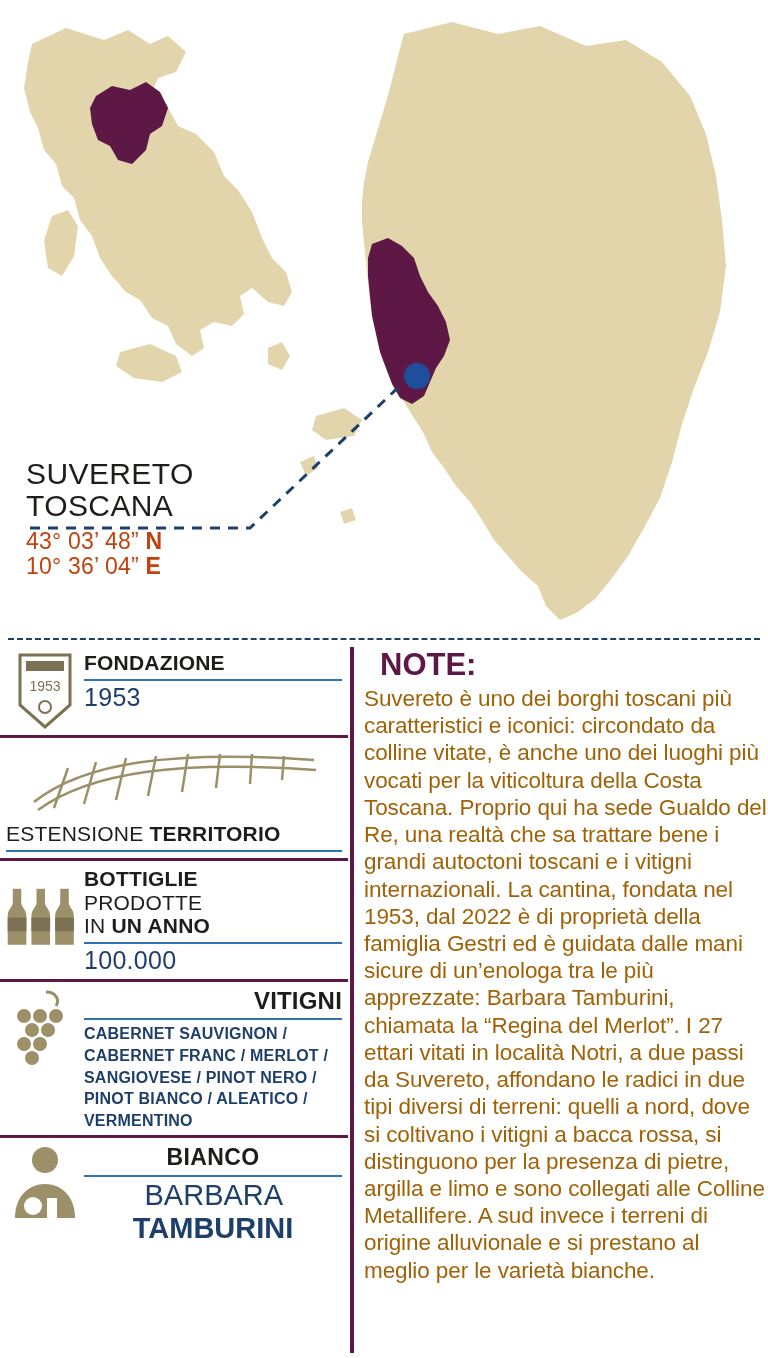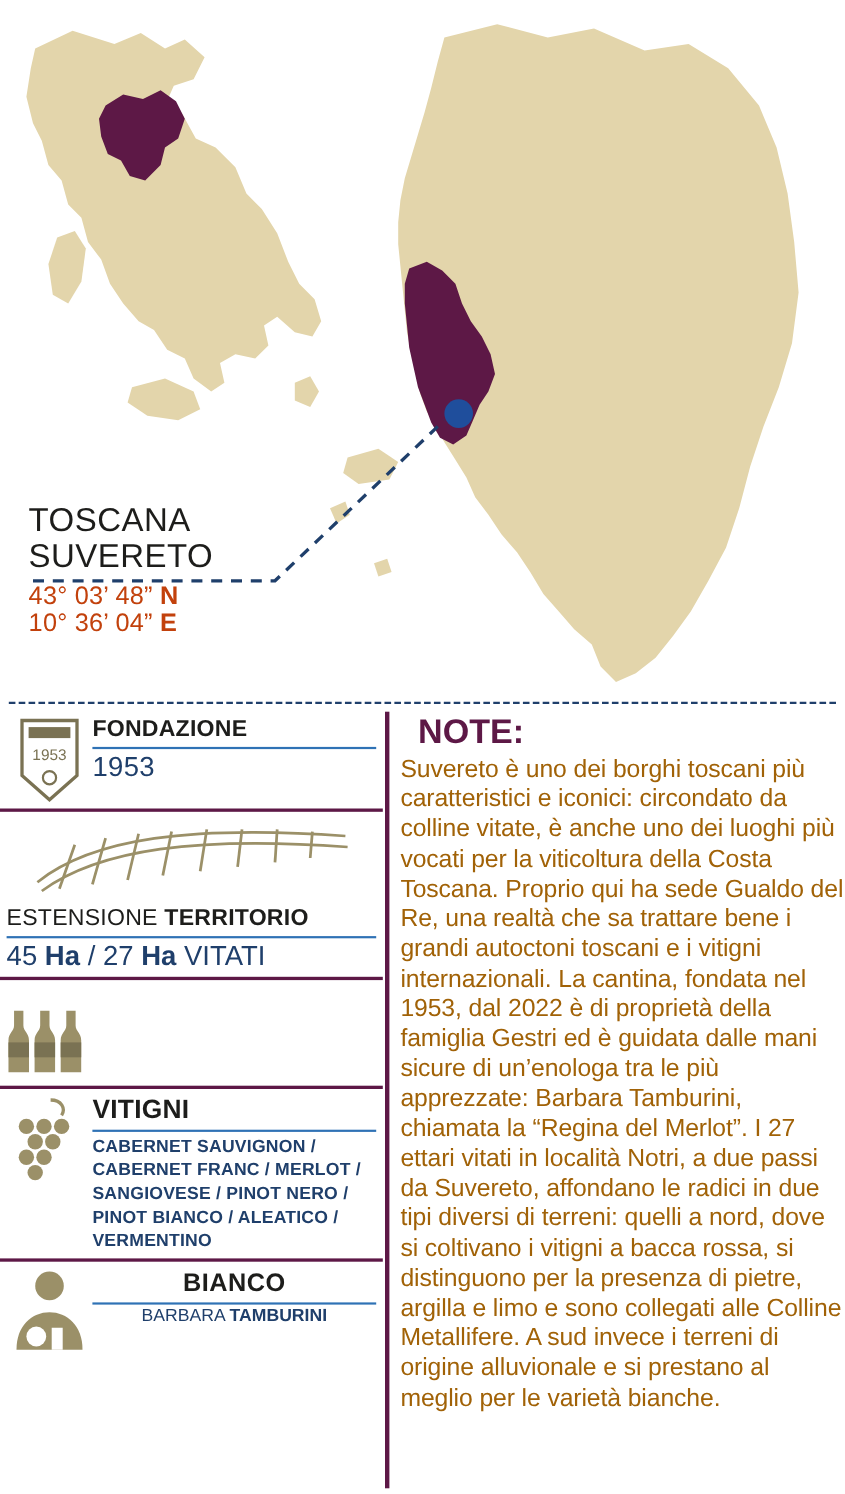--- a/index.html
+++ b/index.html
@@ -133,21 +133,21 @@
     margin-top: 3px;
   }
 
   
   .eno-hd {
     font-size: 23px;
     letter-spacing: 0.4px;
     text-align: center;
   }
   .eno-val {
-    font-size: 16px;
+    font-size: 29px;
     color: #1f3f6b;
     text-align: center;
   }
   .eno-val b { font-weight: bold; }
 
   
   .note-title {
     font-size: 31px;
     font-weight: bold;
     color: #5d1846;
@@ -201,22 +201,22 @@
 
     <path fill="#e3d5ab" d="M268,348 L282,342 L290,356 L282,370 L268,364 Z"></path>
     <path fill="#e3d5ab" d="M316,416 L344,408 L362,420 L354,436 L326,440 L312,430 Z"></path>
     <path fill="#e3d5ab" d="M300,462 L314,456 L318,468 L306,476 Z"></path>
     <path fill="#e3d5ab" d="M340,512 L352,508 L356,520 L344,524 Z"></path>
 
     <path d="M30,528 L250,528 L404,382" fill="none" stroke="#1f3f6b" stroke-width="3" stroke-dasharray="10,8"></path>
   </svg>
 
   <div class="label-block">
+    <div class="ln">SUVERETO</div>
     <div class="ln">TOSCANA</div>
-    <div class="ln">SUVERETO</div>
     <div class="coords">
       <div class="cl">
         <span>43° 03’ 48”</span>
         <b>N</b>
       </div>
       <div class="cl">
         <span>10° 36’ 04”</span>
         <b>E</b>
       </div>
     </div>
@@ -262,45 +262,47 @@
             <path d="M226,40 L228,10"></path>
               <path d="M258,36 L260,12"></path>
           </g>
         </svg>
       </div>
       <div class="ext-title">
         <span>ESTENSIONE</span>
         <b>TERRITORIO</b>
       </div>
       <div class="rule"></div>
-      <div class="ext-val">
-        <span>45</span>
-        <b>Ha</b>
-        <span class="sep">/</span>
-        <span>27</span>
-        <b>Ha</b>
-        <span class="plain">VITATI</span>
-      </div>
     </div>
 
     <div class="block">
       <div class="row">
         <div class="icon-cell">
           <svg width="92" height="86" viewBox="0 0 92 86">
             <g fill="#9b9068">
               <path d="M8,18 h10 v16 c0,6 6,8 6,16 v34 h-22 v-34 c0,-8 6,-10 6,-16 z"></path>
               <path d="M36,18 h10 v16 c0,6 6,8 6,16 v34 h-22 v-34 c0,-8 6,-10 6,-16 z"></path>
               <path d="M64,18 h10 v16 c0,6 6,8 6,16 v34 h-22 v-34 c0,-8 6,-10 6,-16 z"></path>
             </g>
             <g fill="#7a7253">
               <rect x="2" y="52" width="22" height="16"></rect>
               <rect x="30" y="52" width="22" height="16"></rect>
               <rect x="58" y="52" width="22" height="16"></rect>
             </g>
           </svg>
+        </div>
+        <div class="txt-cell">
+          <div class="hd"><b>BOTTIGLIE</b></div>
+          <div class="hd"><span>PRODOTTE</span></div>
+          <div class="hd">
+            <span>IN</span>
+            <b>UN ANNO</b>
+          </div>
+          <div class="rule"></div>
+          <div class="val">100.000</div>
         </div>
       </div>
     </div>
 
     <div class="block">
       <div class="row">
         <div class="icon-cell">
           <svg width="70" height="80" viewBox="0 0 70 80">
             <path d="M36,4 c10,0 14,8 10,14" fill="none" stroke="#9b9068" stroke-width="3"></path>
             <g fill="#9b9068">
@@ -309,21 +311,21 @@
                 <circle cx="46" cy="28" r="7"></circle>
               <circle cx="22" cy="42" r="7"></circle>
                 <circle cx="38" cy="42" r="7"></circle>
               <circle cx="14" cy="56" r="7"></circle>
                 <circle cx="30" cy="56" r="7"></circle>
               <circle cx="22" cy="70" r="7"></circle>
             </g>
           </svg>
         </div>
         <div class="txt-cell">
-          <div class="hd" style="font-size:24px;"><b>VITIGNI</b></div>
+          <div class="hd" style="font-size:24px;text-align:right;"><b>VITIGNI</b></div>
           <div class="rule"></div>
           <div class="vit-list">CABERNET SAUVIGNON / CABERNET FRANC / MERLOT / SANGIOVESE / PINOT NERO / PINOT BIANCO / ALEATICO / VERMENTINO</div>
         </div>
       </div>
     </div>
 
     <div class="block">
       <div class="row">
         <div class="icon-cell">
           <svg width="72" height="78" viewBox="0 0 72 78">

